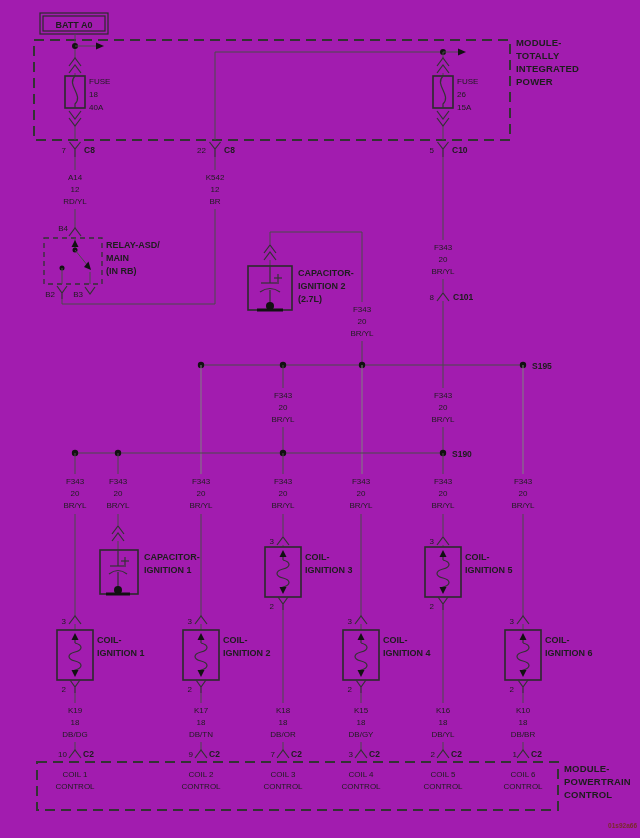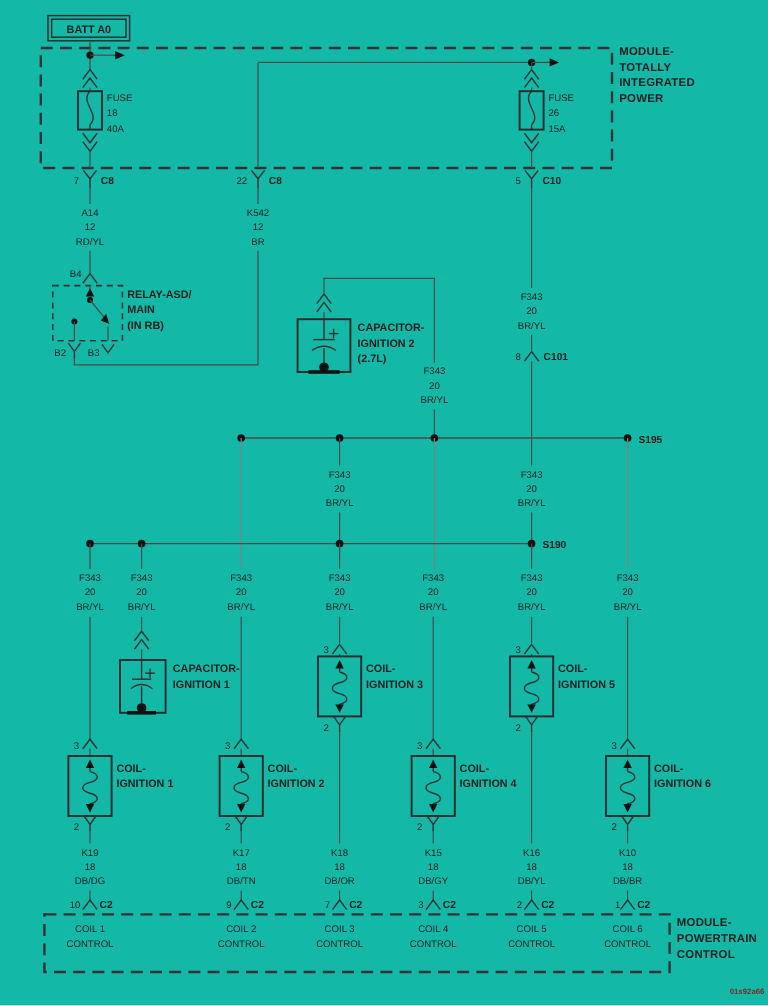--- a/index.html
+++ b/index.html
@@ -1,16 +1,16 @@
 <!DOCTYPE html>
 <html><head>
 <meta charset="utf-8">
 <style>
   html,body{margin:0;padding:0;background:#ffffff;}
-  .page{width:640px;height:838px;background:#14b8a6;position:relative;}
+  .page{width:640px;height:838px;background:#a21caf;position:relative;}
   text{font-family:"Liberation Sans",sans-serif;fill:#1d1d1d;}
   .t8{font-size:8px;}
   .t8b{font-size:8.5px;font-weight:bold;}
   .t9b{font-size:9px;font-weight:bold;}
   .t95b{font-size:9.5px;font-weight:bold;letter-spacing:.2px;}
   .t65{font-size:6.5px;font-weight:bold;fill:#7a2a2a;}
   .mid{text-anchor:middle;}
   .end{text-anchor:end;}
   .wire{stroke:#4a4a4a;stroke-width:1;fill:none;}
   .wire-lt{stroke:#808080;stroke-width:1;fill:none;}

